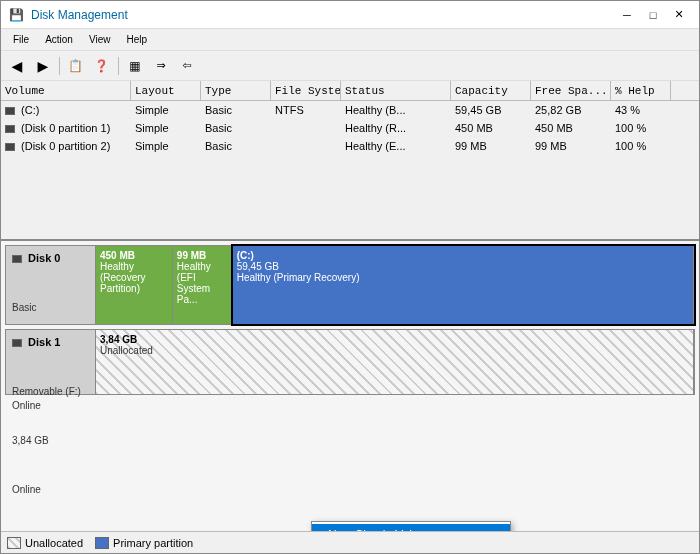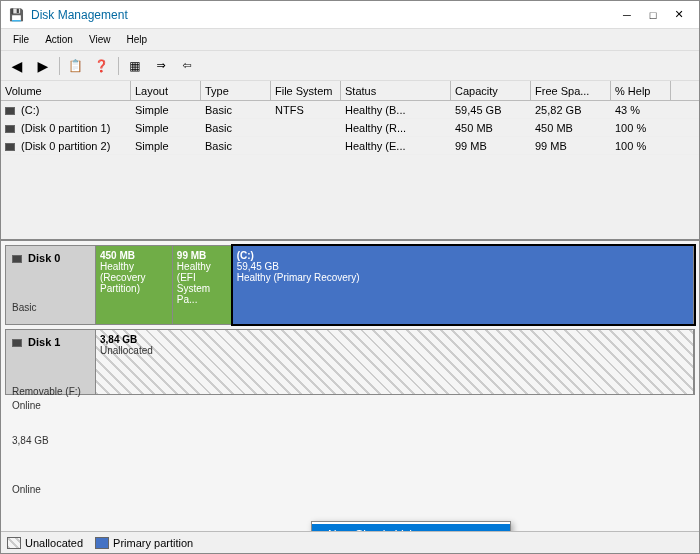--- a/index.html
+++ b/index.html
@@ -130,20 +130,21 @@
     .list-header-cell {
       padding: 2px 4px;
       border-right: 1px solid #bbb;
       font-size: 11px;
       font-weight: normal;
       white-space: nowrap;
       overflow: hidden;
       cursor: pointer;
       display: flex;
       align-items: center;
+      font-family: Liberation Mono, monospace;
     }
 
     .col-volume { width: 130px; }
     .col-layout { width: 70px; }
     .col-type   { width: 70px; }
     .col-fs     { width: 70px; }
     .col-status { width: 110px; }
     .col-cap    { width: 80px; }
     .col-free   { width: 80px; }
     .col-pct    { width: 60px; }

